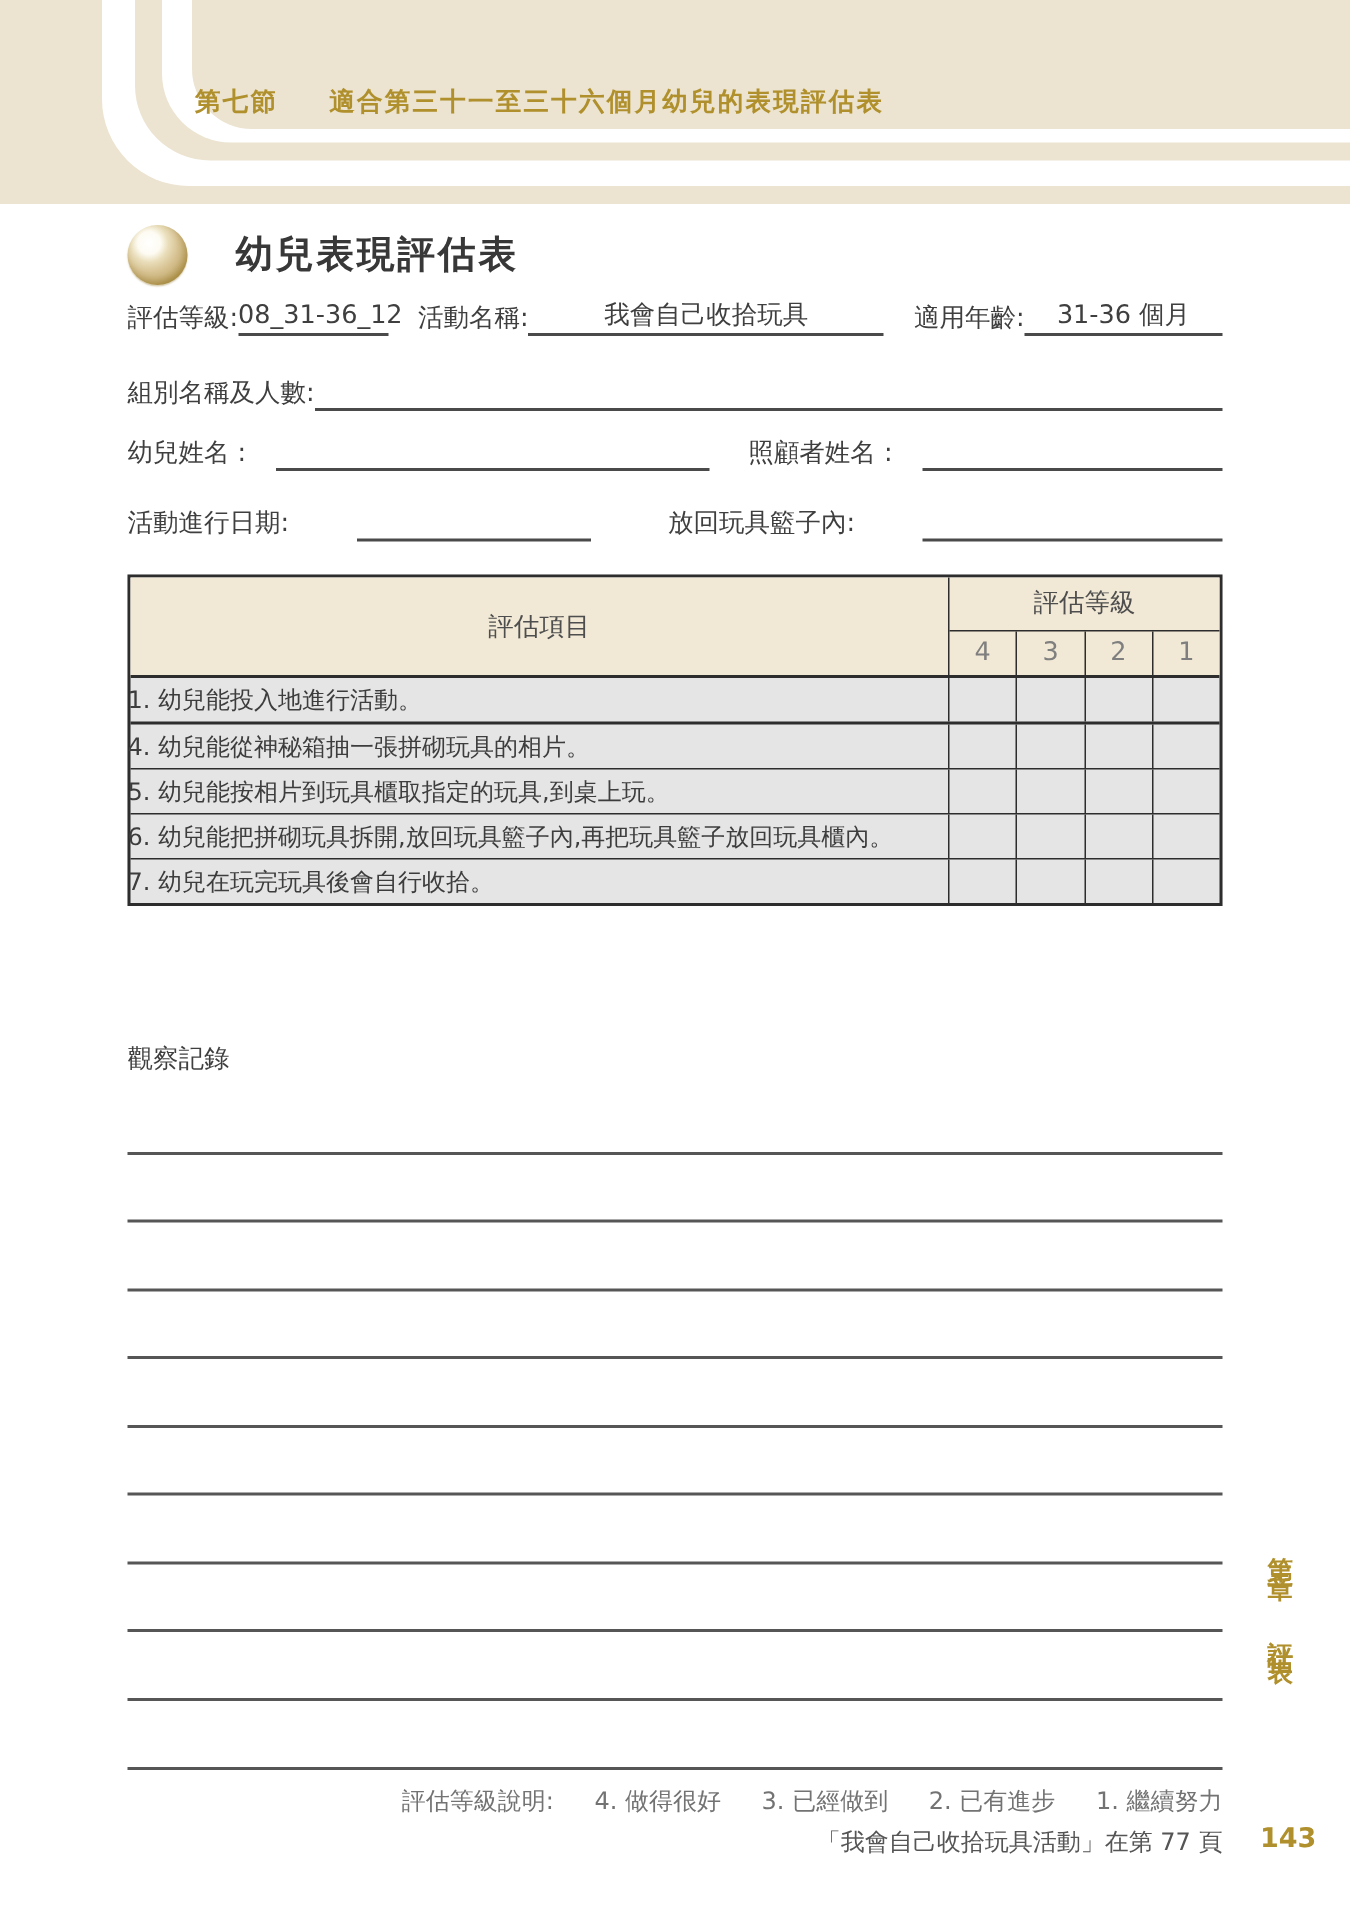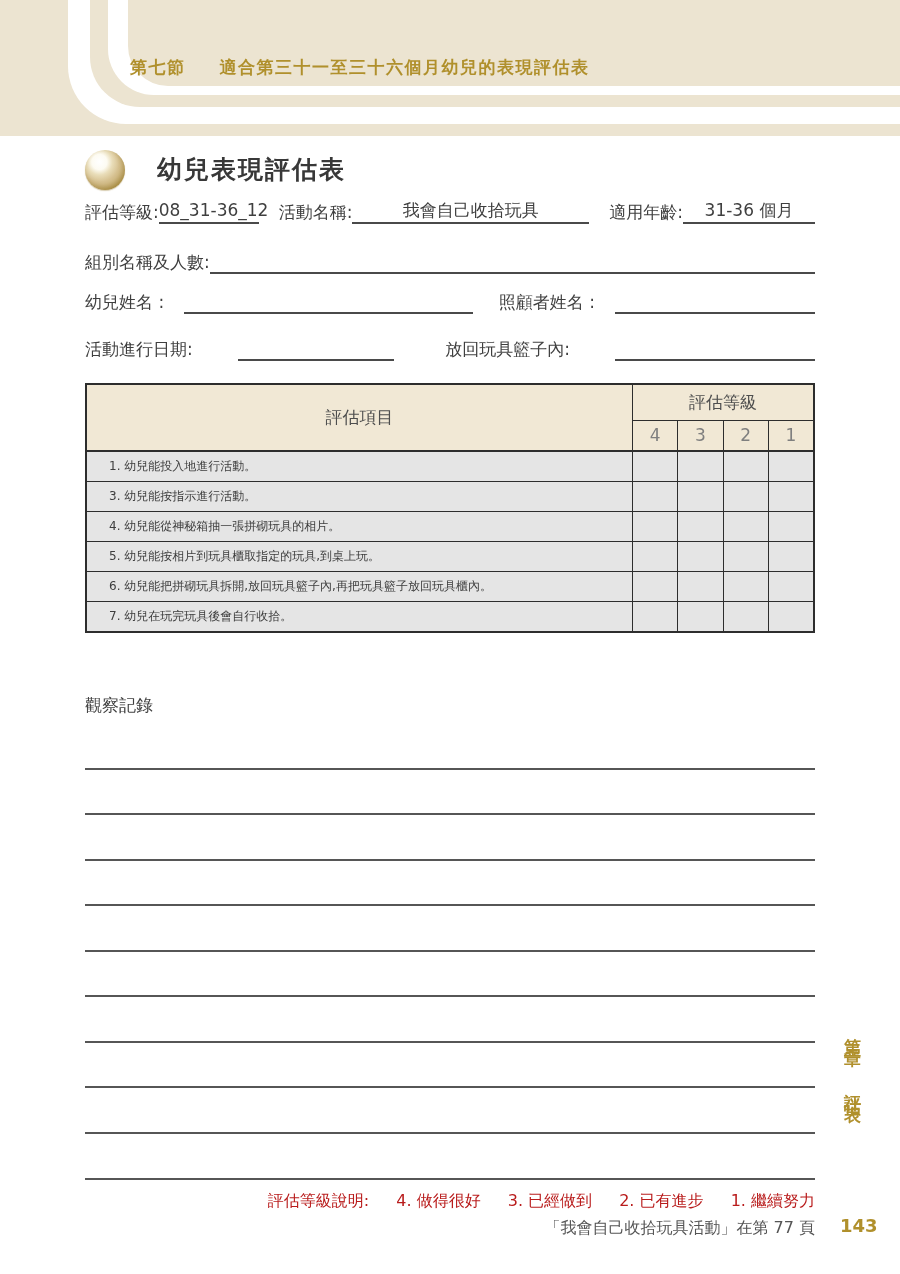--- a/index.html
+++ b/index.html
@@ -47,28 +47,28 @@
   .atable{position:absolute;left:85px;top:383px;width:730px;border:2px solid var(--grid);box-sizing:border-box;background:#e5e5e5;}
   .t-head{display:flex;background:var(--beige-light);border-bottom:2px solid var(--grid);}
   .th-item{width:546px;box-sizing:border-box;border-right:1px solid var(--grid);display:flex;align-items:center;justify-content:center;font-size:17px;color:#4e4e4e;}
   .th-gwrap{flex:1;display:flex;flex-direction:column;}
   .th-grade{height:35px;line-height:35px;text-align:center;font-size:17px;color:#4e4e4e;border-bottom:1px solid var(--grid);}
   .th-nums{display:flex;height:29px;}
   .th-nums .gnum{flex:1;text-align:center;line-height:29px;font-size:17px;color:#7f7f7f;border-right:1px solid var(--grid);}
   .th-nums .gnum:last-child{border-right:none;}
   .t-row{display:flex;border-bottom:1px solid var(--grid);}
   .t-row:last-child{border-bottom:none;}
-  .t-item{width:546px;box-sizing:border-box;border-right:1px solid var(--grid);padding:4px 10px 4px 48px;text-indent:-26px;font-size:12px;color:var(--ink);line-height:21px;}
+  .t-item{width:546px;box-sizing:border-box;border-right:1px solid var(--grid);padding:4px 10px 4px 24px;text-indent:-26px;font-size:16px;color:var(--ink);line-height:21px;}
   .t-cell{flex:1;border-right:1px solid var(--grid);}
   .t-cell:last-child{border-right:none;}
   
   .obs-label{position:absolute;left:85px;top:694px;font-size:17px;color:#3f3f3f;}
   .wline{position:absolute;left:85px;right:85px;height:0;border-top:2px solid #565656;}
   
-  .legend{position:absolute;left:85px;right:85px;top:1191px;text-align:right;font-size:16px;color:#b91c1c;white-space:nowrap;}
+  .legend{position:absolute;left:85px;right:85px;top:1191px;text-align:right;font-size:16px;color:#737373;white-space:nowrap;}
   .legend .item{margin-left:22px;}
   .reference{position:absolute;right:85px;top:1218px;font-size:16px;color:#555;}
   .page-num{position:absolute;left:840px;top:1215px;font-size:18px;font-weight:bold;color:var(--gold);}
   
   .side-tab{
     position:absolute;left:843px;top:1024px;
     writing-mode:vertical-rl;text-orientation:upright;
     color:var(--gold);font-size:17px;font-weight:600;letter-spacing:6px;line-height:20px;
   }
   .side-tab .part2{margin-top:12px;}
@@ -137,21 +137,20 @@
     </div>
 
     <div class="t-row">
       <div class="t-item">1. 幼兒能投入地進行活動。</div>
       <div class="t-cell"></div>
         <div class="t-cell"></div>
         <div class="t-cell"></div>
         <div class="t-cell"></div>
     </div>
     <div class="t-row">
-      <div class="t-item">3. 幼兒能按指示進行活動。</div>
       <div class="t-cell"></div>
         <div class="t-cell"></div>
         <div class="t-cell"></div>
         <div class="t-cell"></div>
     </div>
     <div class="t-row">
       <div class="t-item">4. 幼兒能從神秘箱抽一張拼砌玩具的相片。</div>
       <div class="t-cell"></div>
         <div class="t-cell"></div>
         <div class="t-cell"></div>

